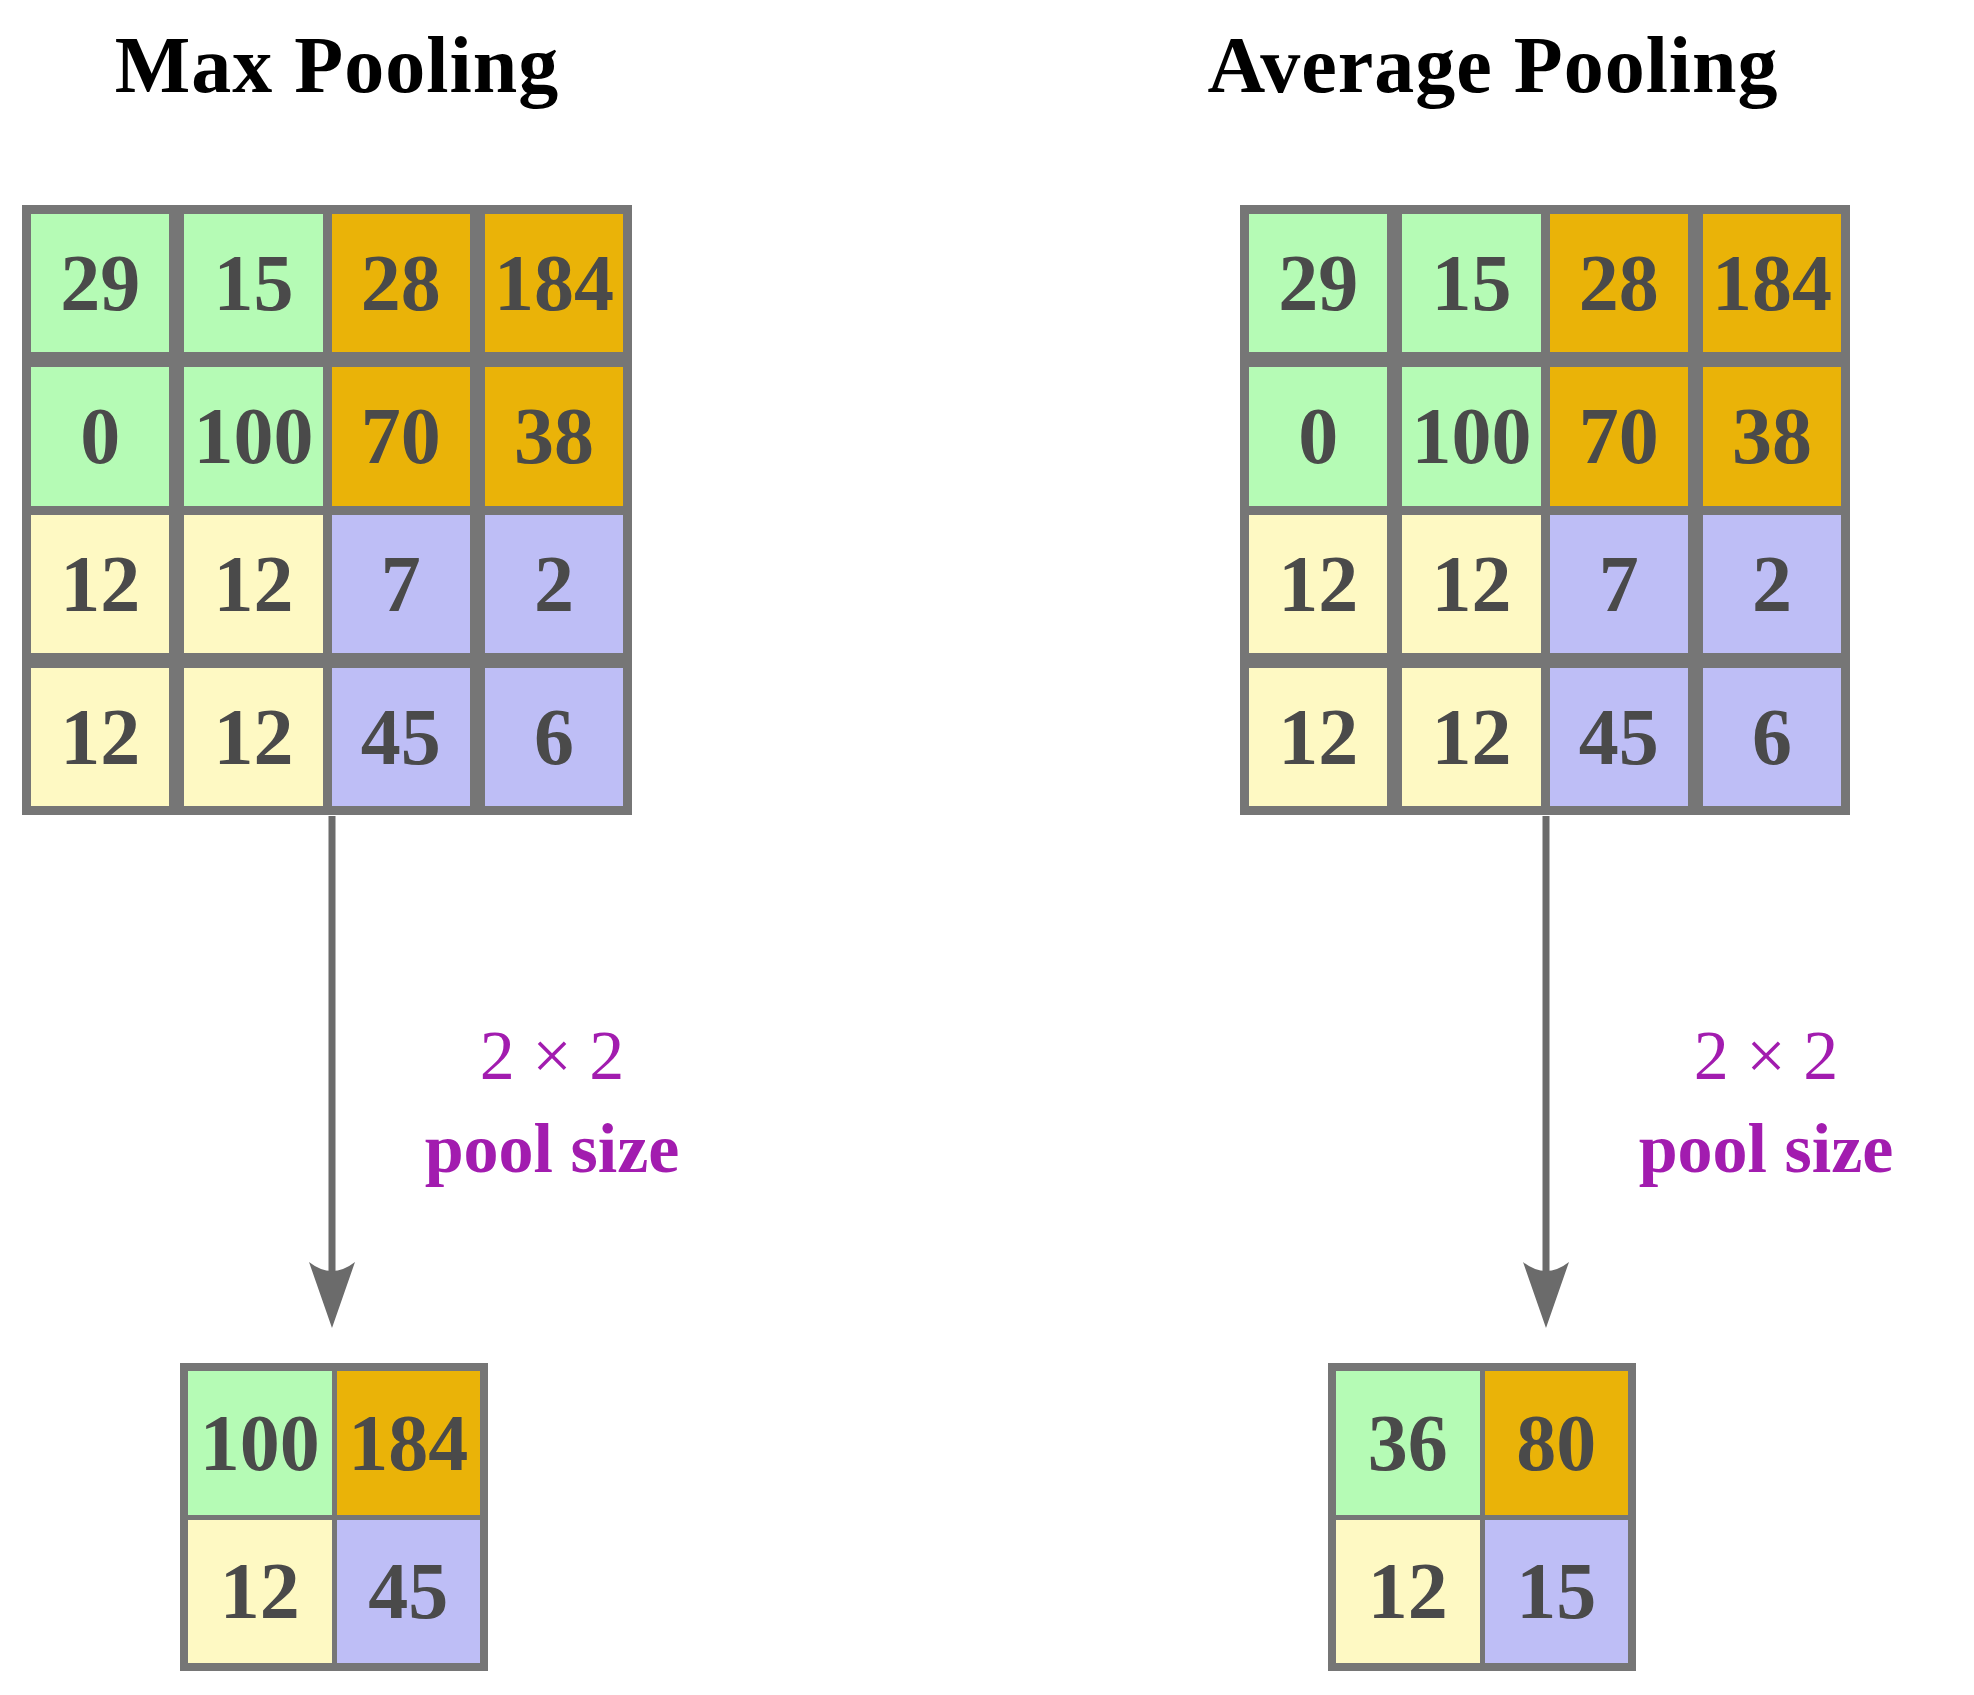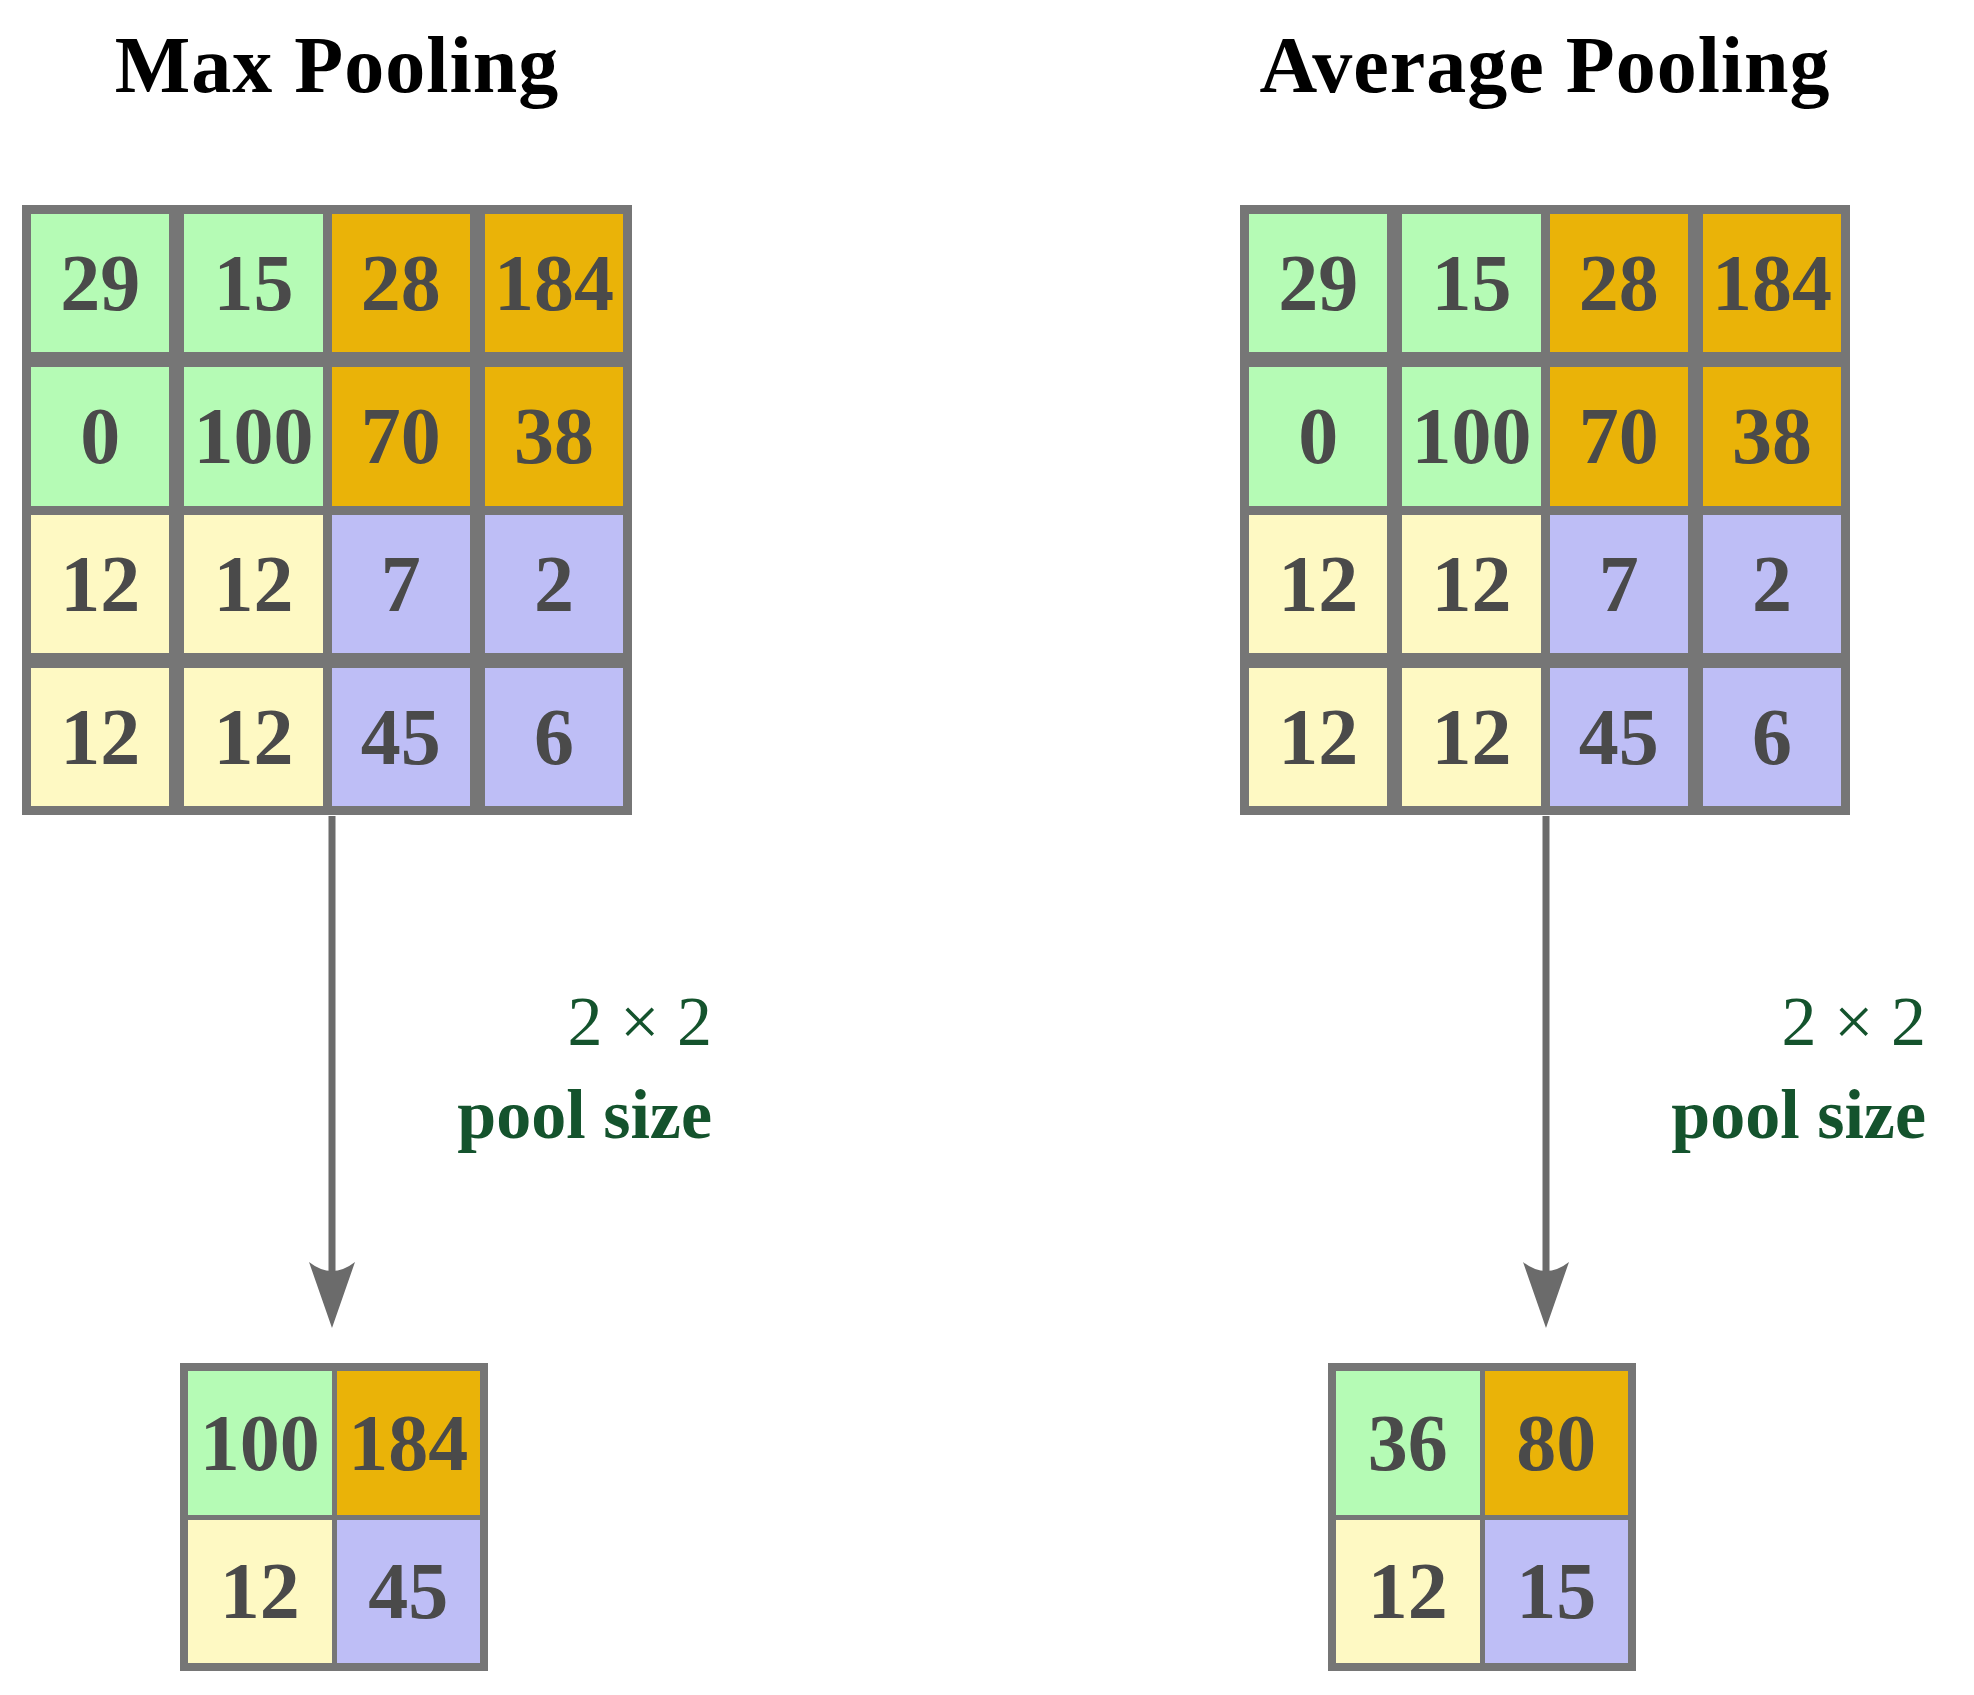--- a/index.html
+++ b/index.html
@@ -16,21 +16,21 @@
     position: absolute;
     top: 20px;
     text-align: center;
     font-size: 80px;
     font-weight: bold;
     color: #000000;
     letter-spacing: 1px;
     white-space: nowrap;
   }
   .title-max { left: 22px; width: 630px; }
-  .title-avg { left: 1240px; width: 610px; }
+  .title-avg { left: 1188px; width: 610px; }
 
   
   .pool-grid {
     position: absolute;
     top: 205px;
     width: 610px;
     height: 610px;
     background: #767676;
     display: grid;
     grid-template-columns: 1fr 1fr;
@@ -66,24 +66,24 @@
     position: absolute;
     top: 816px;
     width: 60px;
     height: 515px;
   }
   .arrow-max { left: 302px; }
   .arrow-avg { left: 1516px; }
 
   .pool-label {
     position: absolute;
-    top: 978px;
+    top: 1012px;
     width: 320px;
-    text-align: right;
-    color: #14532d;
+    text-align: center;
+    color: #a21caf;
     line-height: 1.25;
   }
   .label-max { left: 392px; }
   .label-avg { left: 1606px; }
   .pool-label .line1 { font-size: 70px; font-weight: normal; }
   .pool-label .line2 { font-size: 70px; font-weight: bold; margin-top: 5px; }
 
   .result-grid {
     position: absolute;
     top: 1363px;

